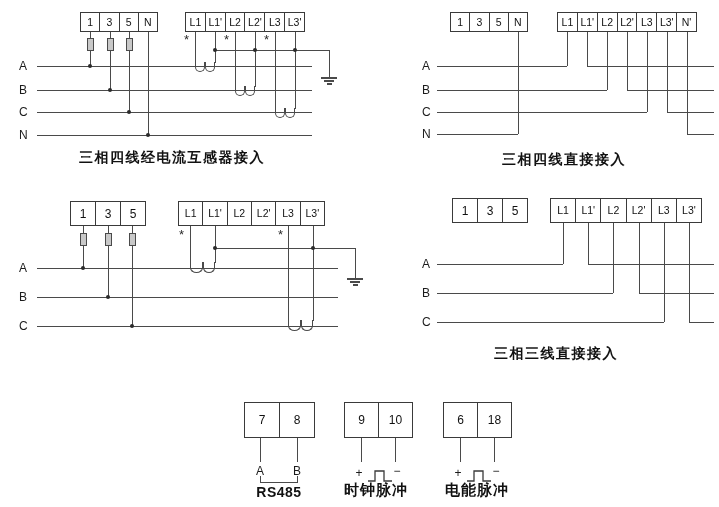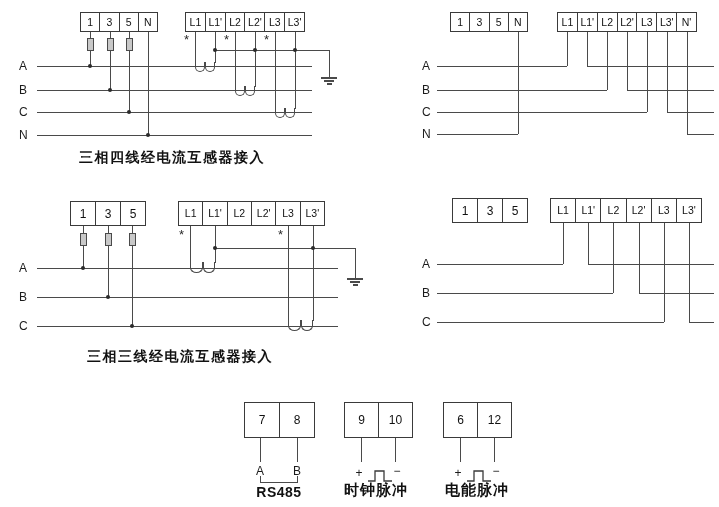--- a/index.html
+++ b/index.html
@@ -132,20 +132,21 @@
   <div class="w vw" style="left:627px;top:32px;height:58px;"></div>
   <div class="w vw" style="left:647px;top:32px;height:80px;"></div>
   <div class="w vw" style="left:667px;top:32px;height:80px;"></div>
   <div class="w vw" style="left:687px;top:32px;height:102px;"></div>
 
   <div class="w hw" style="left:587px;top:66px;width:127px;"></div>
   <div class="w hw" style="left:627px;top:90px;width:87px;"></div>
   <div class="w hw" style="left:667px;top:112px;width:47px;"></div>
   <div class="w hw" style="left:687px;top:134px;width:27px;"></div>
 
+  <div class="cap" style="left:564px;top:151px;">三相四线直接接入</div>
 
   <div class="tbox" style="left:70px;top:201px;width:76px;height:25px;">
     <div class="tcell bigcell">1</div>
     <div class="tcell bigcell">3</div>
     <div class="tcell bigcell">5</div>
   </div>
   <div class="tbox" style="left:178px;top:201px;width:147px;height:25px;">
     <div class="tcell">L1</div>
     <div class="tcell">L1'</div>
     <div class="tcell">L2</div>
@@ -190,21 +191,20 @@
   <div class="w hw" style="left:215px;top:248px;width:140px;"></div>
   <div class="dot" style="left:213px;top:246px;"></div>
   <div class="dot" style="left:311px;top:246px;"></div>
   <div class="w vw" style="left:355px;top:248px;height:30px;"></div>
   <div class="gnd">
     <i style="left:347px;top:278px;width:16px;"></i>
     <i style="left:350px;top:281px;width:10px;"></i>
     <i style="left:353px;top:284px;width:5px;"></i>
   </div>
 
-  <div class="cap" style="left:180px;top:348px;">三相三线经电流互感器接入</div>
 
   <div class="tbox" style="left:452px;top:198px;width:76px;height:25px;">
     <div class="tcell bigcell">1</div>
     <div class="tcell bigcell">3</div>
     <div class="tcell bigcell">5</div>
   </div>
   <div class="tbox" style="left:550px;top:198px;width:152px;height:25px;">
     <div class="tcell">L1</div>
     <div class="tcell">L1'</div>
     <div class="tcell">L2</div>
@@ -225,20 +225,21 @@
   <div class="w vw" style="left:588px;top:223px;height:41px;"></div>
   <div class="w vw" style="left:613px;top:223px;height:70px;"></div>
   <div class="w vw" style="left:639px;top:223px;height:70px;"></div>
   <div class="w vw" style="left:664px;top:223px;height:99px;"></div>
   <div class="w vw" style="left:689px;top:223px;height:99px;"></div>
 
   <div class="w hw" style="left:588px;top:264px;width:126px;"></div>
   <div class="w hw" style="left:639px;top:293px;width:75px;"></div>
   <div class="w hw" style="left:689px;top:322px;width:25px;"></div>
 
+  <div class="cap" style="left:556px;top:345px;">三相三线直接接入</div>
 
   <div class="tbox" style="left:244px;top:402px;width:71px;height:36px;">
     <div class="tcell bigcell">7</div>
     <div class="tcell bigcell">8</div>
   </div>
   <div class="w vw" style="left:260px;top:438px;height:24px;"></div>
   <div class="w vw" style="left:297px;top:438px;height:24px;"></div>
   <span class="pin" style="left:253px;top:465px;">A</span>
   <span class="pin" style="left:290px;top:465px;">B</span>
   <div class="w vw" style="left:260px;top:476px;height:6px;"></div>
@@ -254,21 +255,21 @@
   <div class="w vw" style="left:395px;top:438px;height:24px;"></div>
   <span class="pin" style="left:352px;top:467px;">+</span>
   <span class="pin" style="left:390px;top:465px;">−</span>
   <svg style="position:absolute;left:367px;top:469px;" width="26" height="14" viewBox="0 0 26 14">
     <path d="M1 12 H8 V2 H17 V12 H25" fill="none" stroke="#3a3a3a" stroke-width="1.3"></path>
   </svg>
   <div class="cap-sm" style="left:376px;top:481px;">时钟脉冲</div>
 
   <div class="tbox" style="left:443px;top:402px;width:69px;height:36px;">
     <div class="tcell bigcell">6</div>
-    <div class="tcell bigcell">12</div>
+    <div class="tcell bigcell">18</div>
   </div>
   <div class="w vw" style="left:460px;top:438px;height:24px;"></div>
   <div class="w vw" style="left:494px;top:438px;height:24px;"></div>
   <span class="pin" style="left:451px;top:467px;">+</span>
   <span class="pin" style="left:489px;top:465px;">−</span>
   <svg style="position:absolute;left:466px;top:469px;" width="26" height="14" viewBox="0 0 26 14">
     <path d="M1 12 H8 V2 H17 V12 H25" fill="none" stroke="#3a3a3a" stroke-width="1.3"></path>
   </svg>
   <div class="cap-sm" style="left:477px;top:481px;">电能脉冲</div>
 

